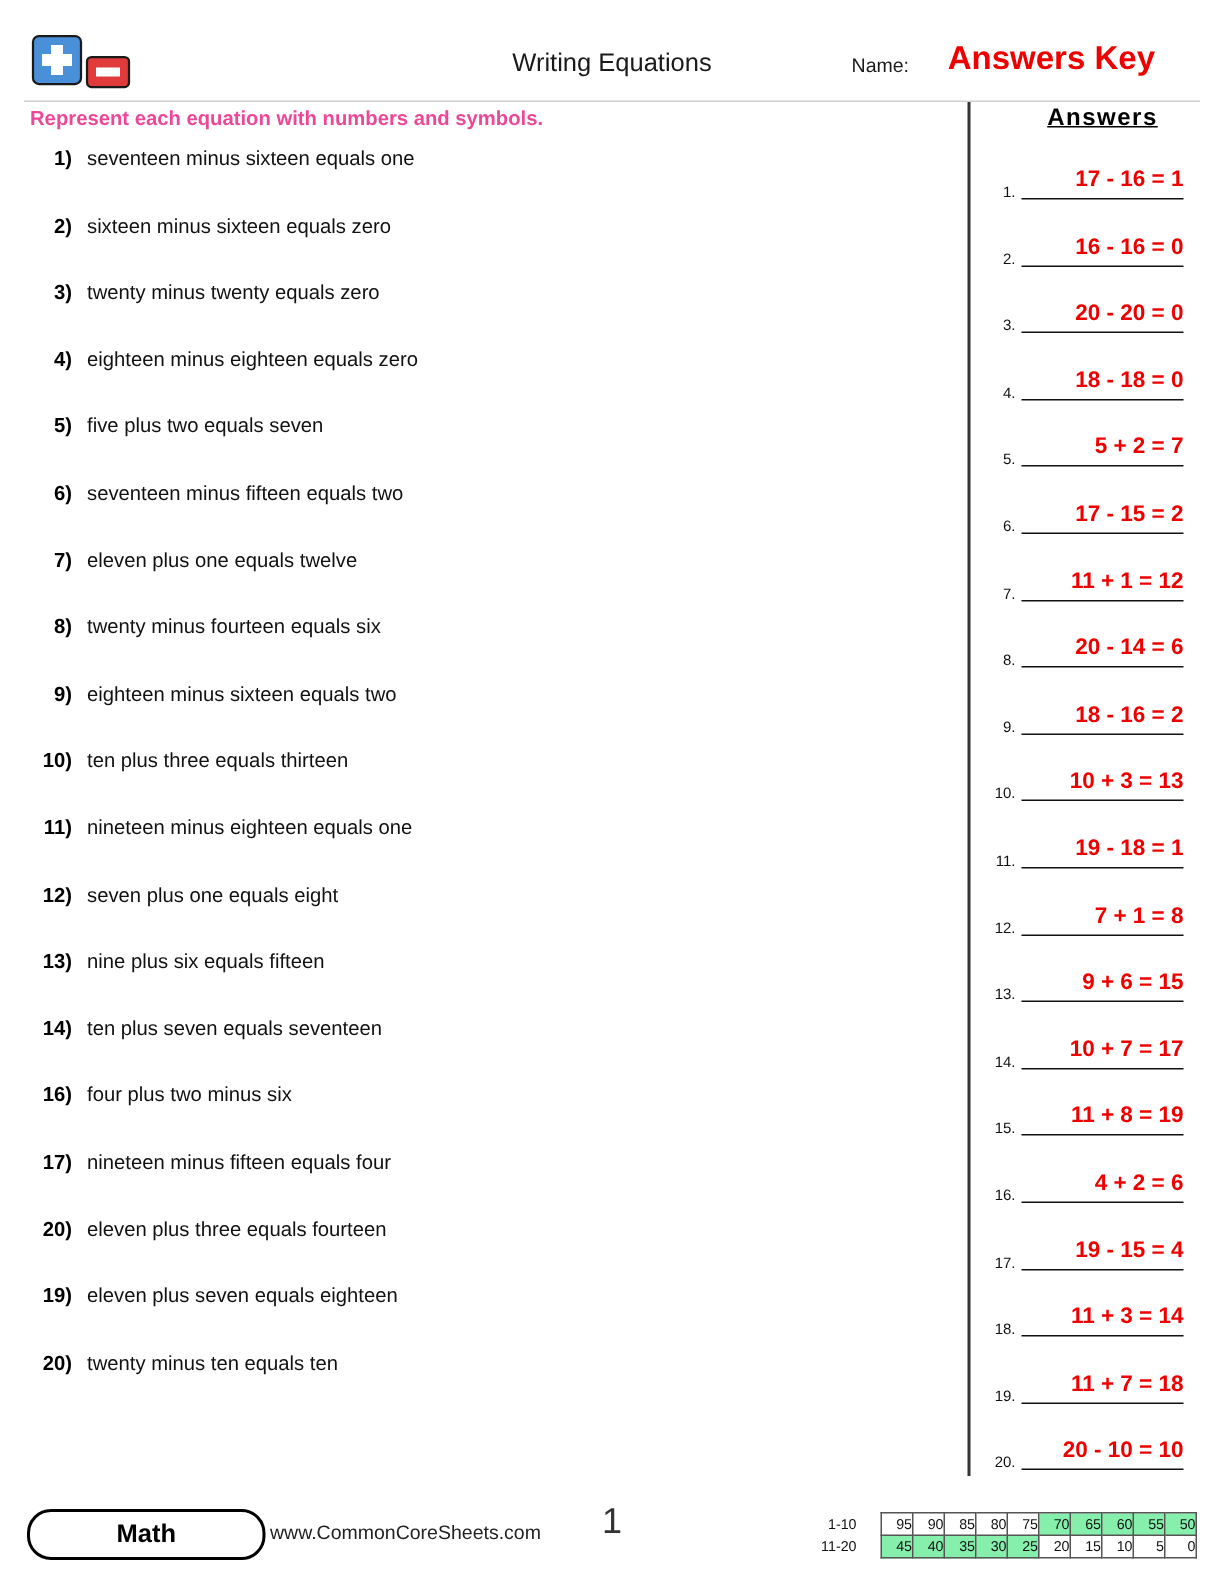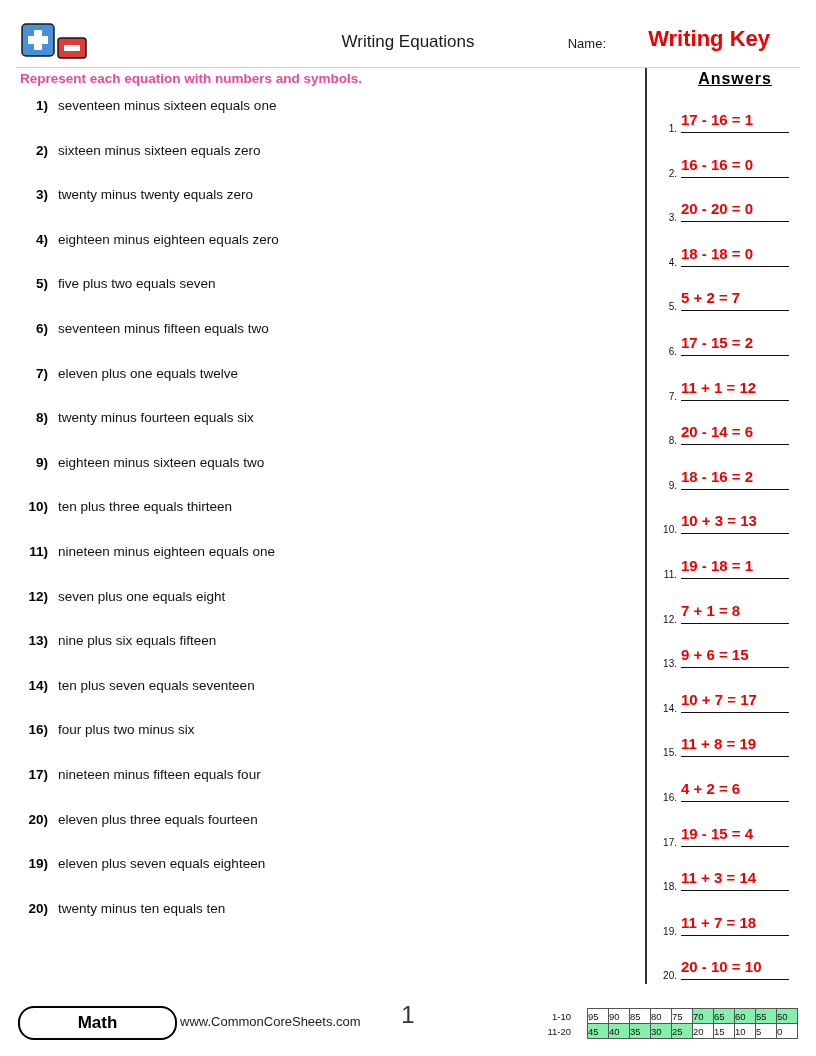--- a/index.html
+++ b/index.html
@@ -145,21 +145,21 @@
     width: 22px;
     text-align: right;
     font-size: 10px;
     color: #111;
   }
   .a-val {
     position: absolute;
     left: 26px;
     top: 0;
     width: 108px;
-    text-align: left;
+    text-align: right;
     font-size: 15px;
     font-weight: bold;
     color: #ee0000;
     border-bottom: 1px solid #111;
     padding-bottom: 2px;
     line-height: 20px;
   }
 
   
   .footer {
@@ -203,21 +203,21 @@
     position: absolute;
     right: 18px;
     top: 14px;
     border-collapse: collapse;
     font-size: 9.5px;
   }
   .scale td {
     border: 1px solid #555;
     width: 20px;
     height: 14px;
-    text-align: left;
+    text-align: right;
     padding: 0;
     color: #111;
   }
   .scale td.lbl {
     border: none;
     width: 34px;
     text-align: right;
     padding-right: 16px;
   }
   .scale td.hl {
@@ -232,21 +232,21 @@
   <div class="header">
     <svg class="logo" viewBox="0 0 70 42">
       <rect x="2" y="2" width="32" height="32" rx="4" fill="#4a90d9" stroke="#1a1a1a" stroke-width="1.5"></rect>
       <rect x="14" y="8" width="8" height="20" fill="#ffffff"></rect>
       <rect x="8" y="14" width="20" height="8" fill="#ffffff"></rect>
       <rect x="38" y="16" width="28" height="20" rx="3" fill="#e03a3a" stroke="#1a1a1a" stroke-width="1.5"></rect>
       <rect x="44" y="23" width="16" height="6" fill="#ffffff"></rect>
     </svg>
     <div class="title">Writing Equations</div>
     <div class="name-label">Name:</div>
-    <div class="answer-key">Writing Key</div>
+    <div class="answer-key">Answers Key</div>
   </div>
 
   <div class="hrule"></div>
   <div class="instruction">Represent each equation with numbers and symbols.</div>
   <div class="vsep"></div>
 
   <div class="ans-header">Answers</div>
 
   <div class="questions">
     <div class="q-row">

